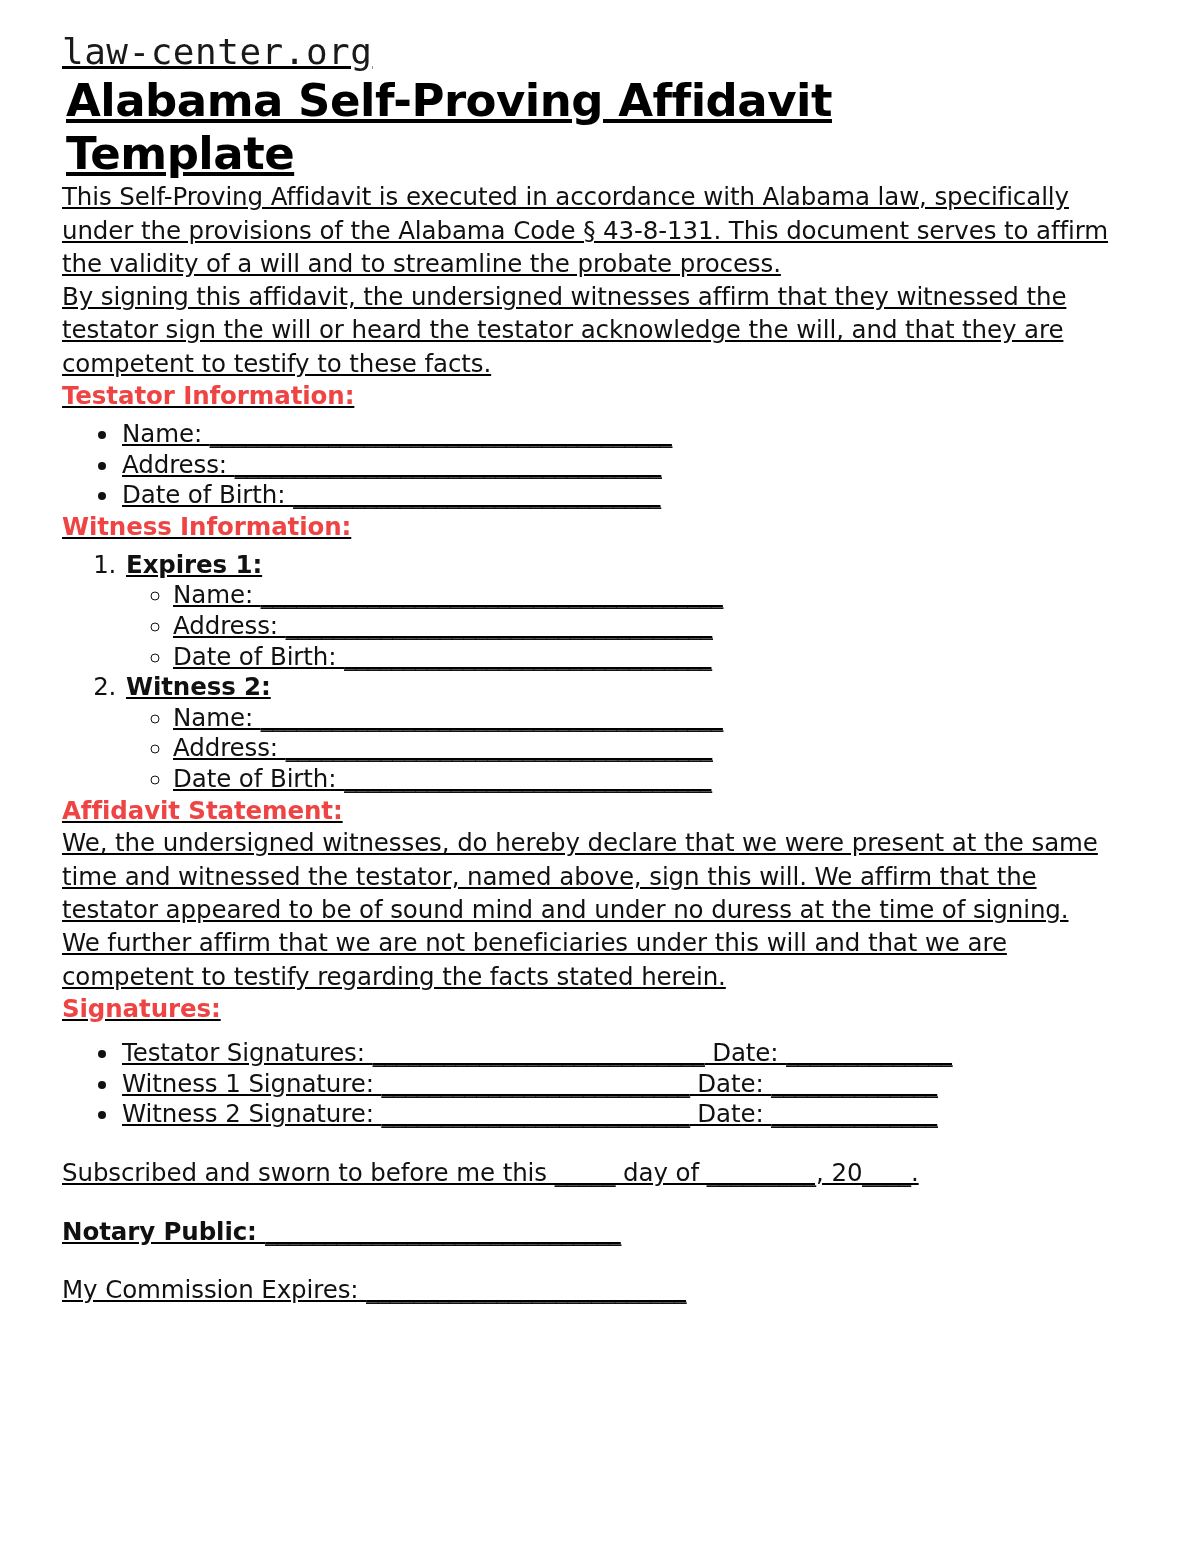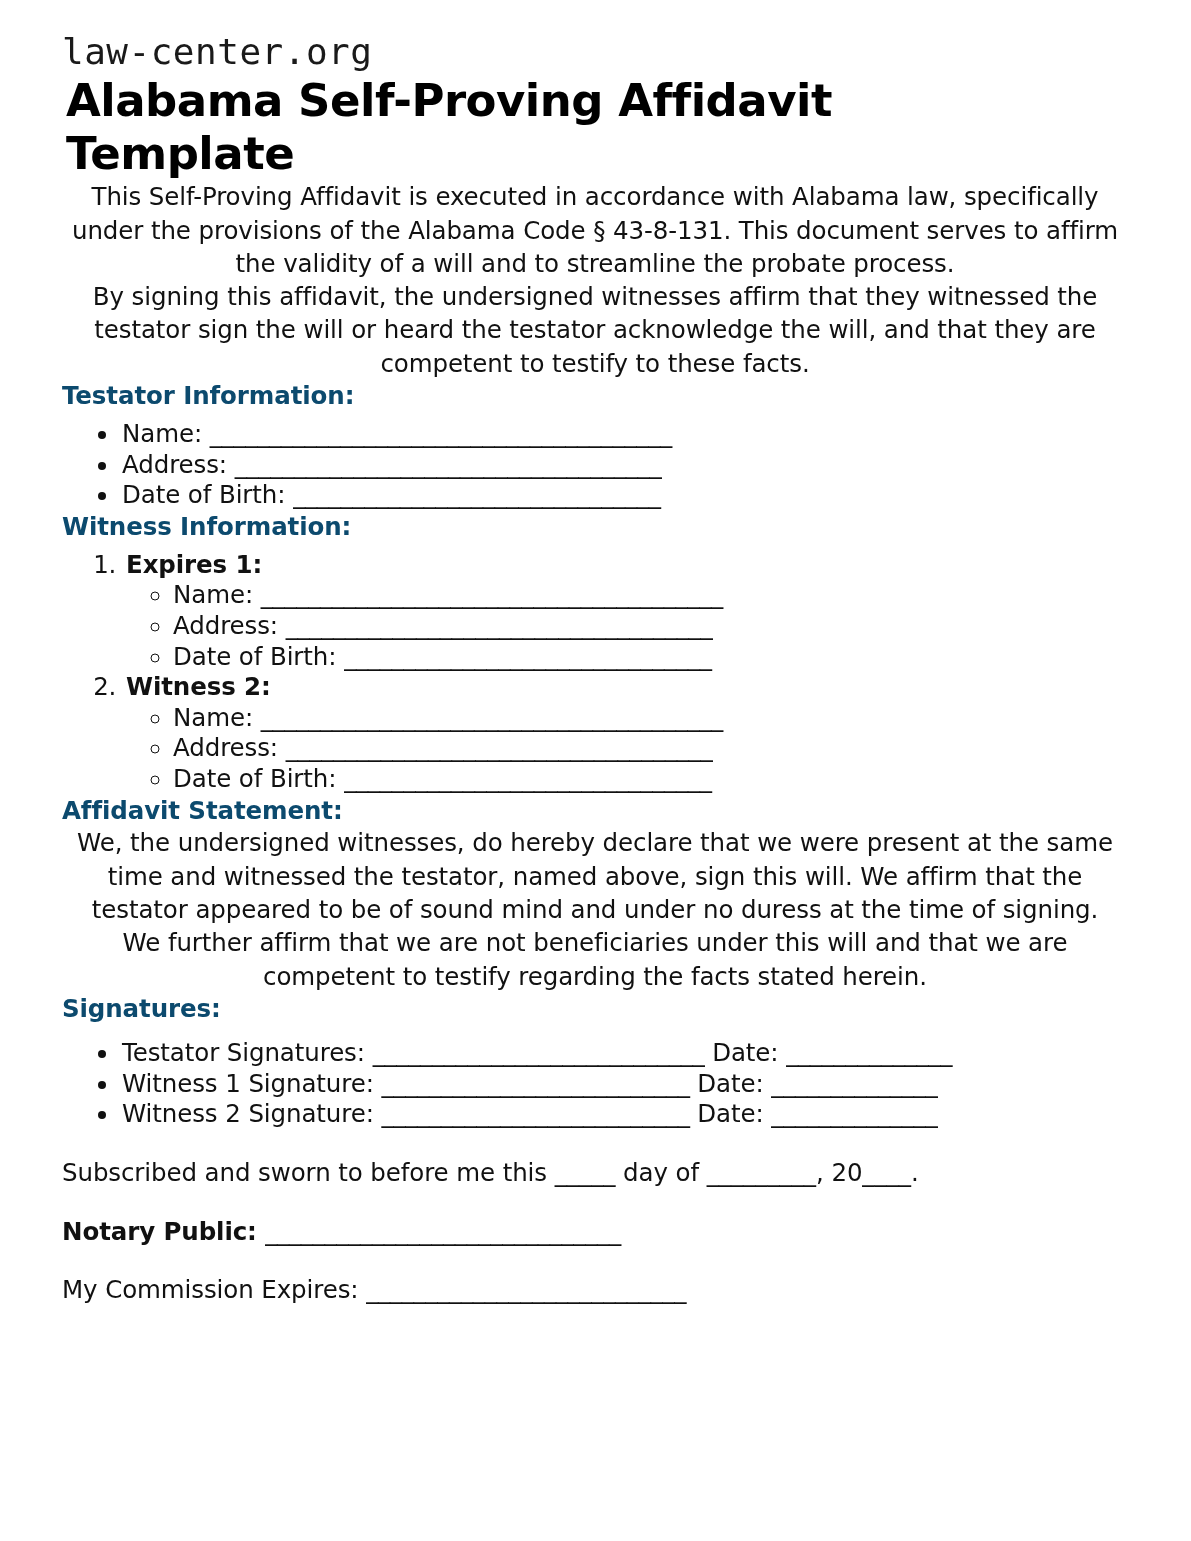--- a/index.html
+++ b/index.html
@@ -14,20 +14,21 @@
     color: #000000;
     overflow: hidden;
   }
   .page {
     position: relative;
     width: 1191px;
     height: 1278px;
     background: #ffffff;
     box-sizing: border-box;
     padding: 34px 62px 0 62px;
+    text-decoration: underline;
   }
   .content {
     width: 1066px;
   }
 
   
   .site-name {
     font-family: "DejaVu Sans Mono", "Liberation Mono", monospace;
     font-size: 36px;
     font-weight: 400;
@@ -49,33 +50,32 @@
   }
 
   
   p.para {
     font-size: 24.5px;
     line-height: 1.36;
     margin: 0;
     padding: 0;
     color: #111;
     letter-spacing: -0.1px;
-    text-align: center;
   }
   .sp-para-first { margin-top: 47px; }
   .sp-para { margin-top: 25px; }
 
   
   h3.section-head {
     font-size: 24.5px;
     font-weight: 700;
     line-height: 1.3;
     margin: 0;
     padding: 0;
-    color: #0c4a6e;
+    color: #ef4444;
     letter-spacing: -0.1px;
   }
   .sp-head { margin-top: 34px; }
   .sp-head-tight { margin-top: 30px; }
 
   
   ul.bullets, ol.numbers {
     margin: 7px 0 0 0;
     padding-left: 58px;
   }

